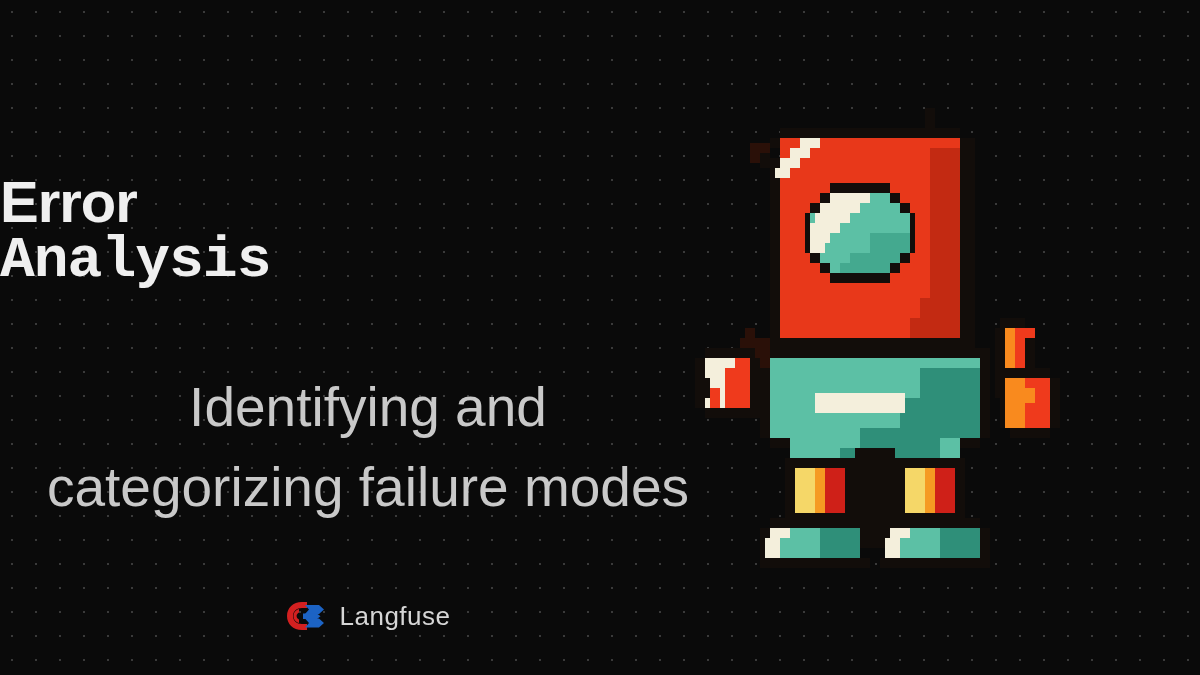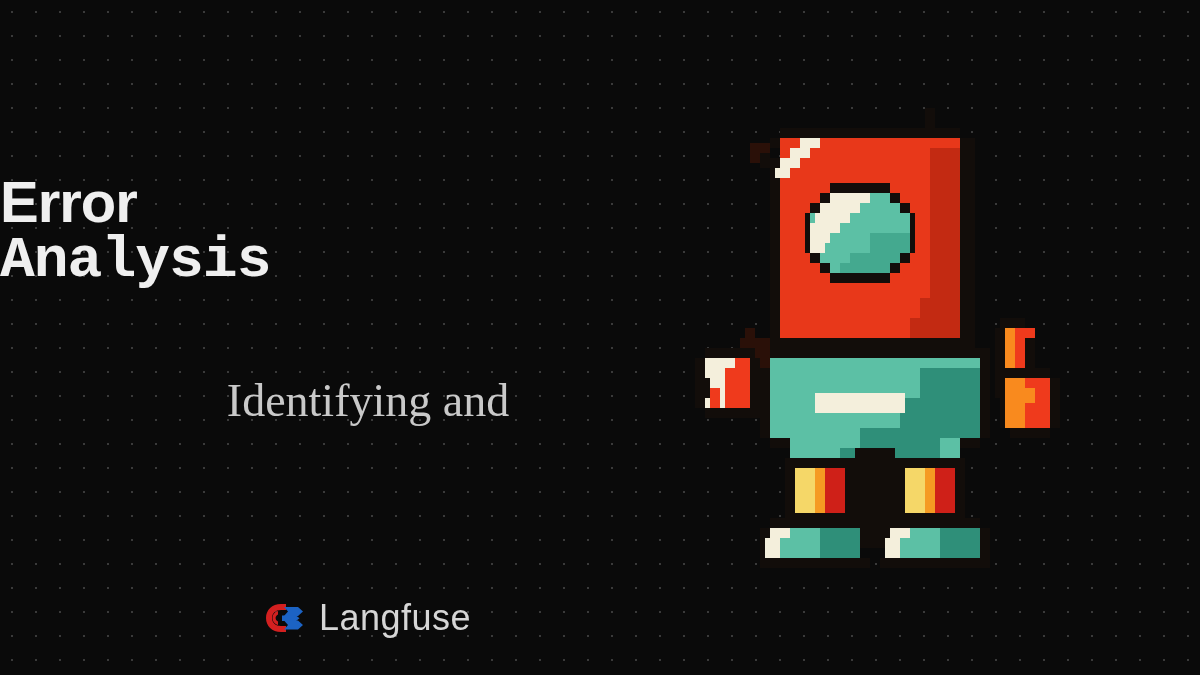--- a/index.html
+++ b/index.html
@@ -42,42 +42,41 @@
   }
   .title .l2 { display: block; font-family: Liberation Mono, monospace; }
 
   .subtitle {
     position: absolute;
     left: 0;
     top: 368px;
     width: 736px;
     text-align: center;
     color: #c9c9c9;
-    font-size: 46px;
+    font-size: 55px;
     font-weight: 400;
     line-height: 1.45;
-    font-family: Liberation Serif, serif;
   }
   .subtitle span { display: block; white-space: nowrap; }
 
   
   .footer {
     position: absolute;
     left: 0;
     top: 600px;
     width: 736px;
     display: flex;
     align-items: center;
     justify-content: center;
     gap: 14px;
   }
   .logo-mark { width: 40px; height: 32px; display: block; }
   .logo-word {
     color: #d6d6d6;
-    font-size: 36px;
+    font-size: 26px;
     font-weight: 400;
     letter-spacing: 0.5px;
     line-height: 1;
   }
 
   
   .robot-wrap {
     position: absolute;
     left: 690px;
     top: 108px;
@@ -93,20 +92,21 @@
 
   <div class="text-col">
 
     <div class="title">
       <span>Error</span>
       <span class="l2">Analysis</span>
     </div>
 
     <div class="subtitle">
       <span>Identifying and</span>
+      <span>categorizing failure modes</span>
     </div>
 
     <div class="footer">
       <span>
         <svg class="logo-mark" viewBox="0 0 40 32" xmlns="http://www.w3.org/2000/svg" aria-hidden="true">
 
           <path d="M16 2 C7 2 1 8 1 16 C1 24 7 30 16 30 L21 30 L21 24 L16 24 C10.5 24 7 20.6 7 16 C7 11.4 10.5 8 16 8 L21 8 L21 2 Z" fill="#d32020"></path>
 
           <path d="M19 5 L33 5 L38 9.5 L33 14 L19 14 L23 9.5 Z" fill="#1c63c4"></path>
 

